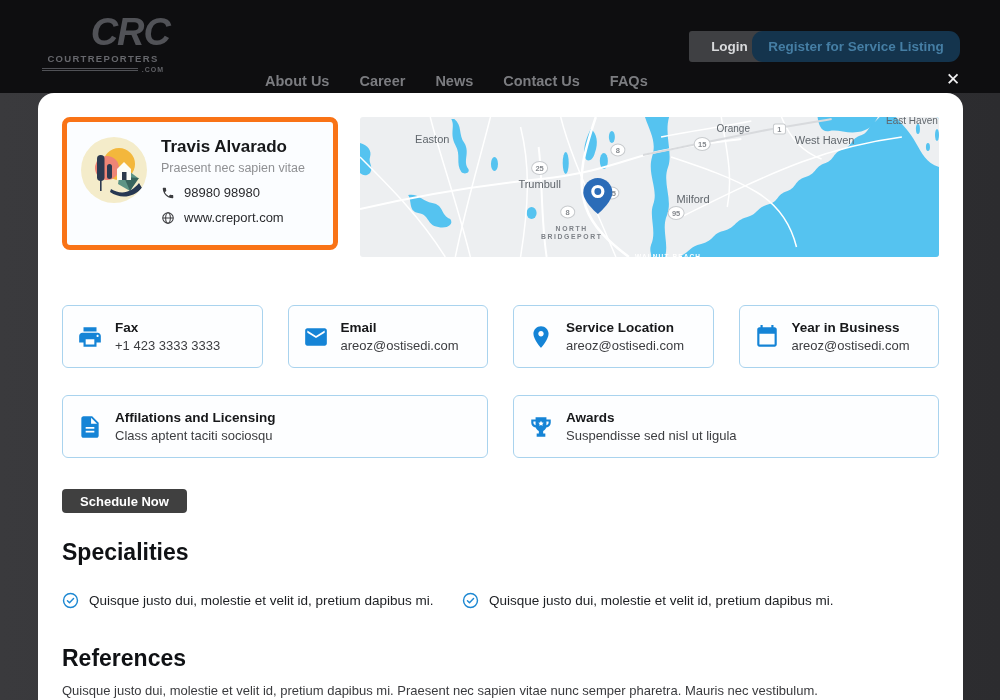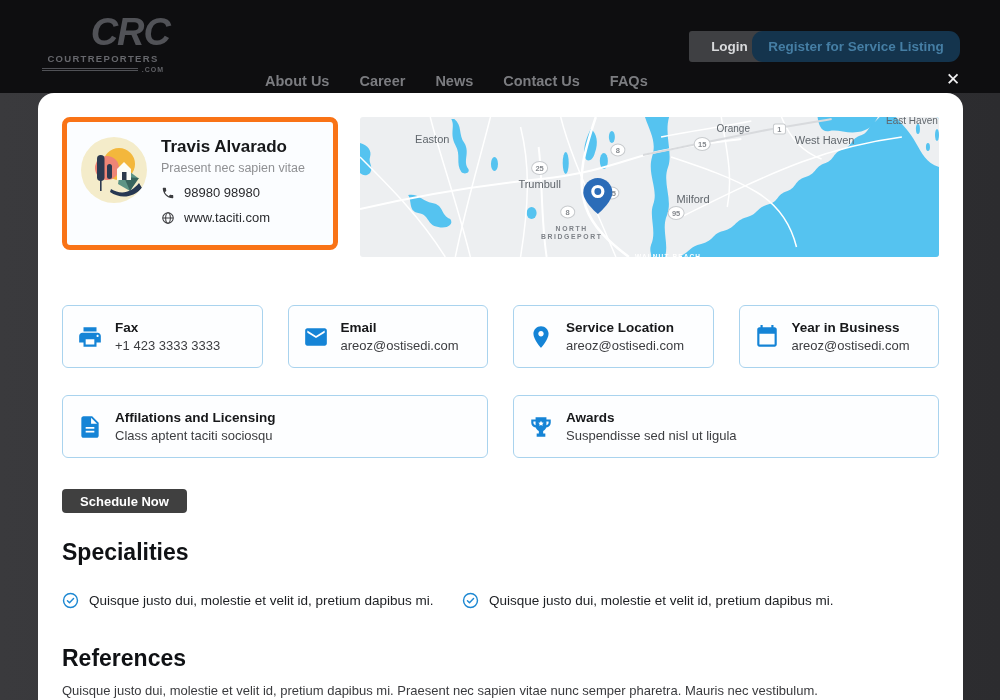--- a/index.html
+++ b/index.html
@@ -121,21 +121,21 @@
           <span class="profile-row-text">98980 98980</span>
         </div>
         <div class="profile-row">
           <svg width="14" height="14" viewBox="0 0 24 24">
               <g fill="none" stroke="#3c3d40" stroke-width="1.8">
                 <circle cx="12" cy="12" r="9"></circle>
                 <ellipse cx="12" cy="12" rx="4" ry="9"></ellipse>
                 <line x1="3" y1="12" x2="21" y2="12"></line>
               </g>
             </svg>
-          <span class="profile-row-text">www.taciti.com</span>
+          <span class="profile-row-text">www.creport.com</span>
         </div>
       </div>
     </div>
 
     <div class="map-wrap">
       <svg width="100%" height="140" viewBox="0 0 577 140" preserveAspectRatio="none">
         <rect width="577" height="140" fill="#edeff1"></rect>
 
         <g fill="#55c3f0">
           <path d="M577,140 L318,140 C330,134 328,130 340,127 C354,123 350,117 362,114 C376,110 372,104 386,100 C398,96 394,91 408,87 C418,84 414,78 426,74 C436,70 432,64 444,60 C456,56 452,50 464,46 C474,42 470,36 482,32 C492,28 488,22 500,18 C508,15 506,8 514,4 L518,0 L577,0 Z"></path>

